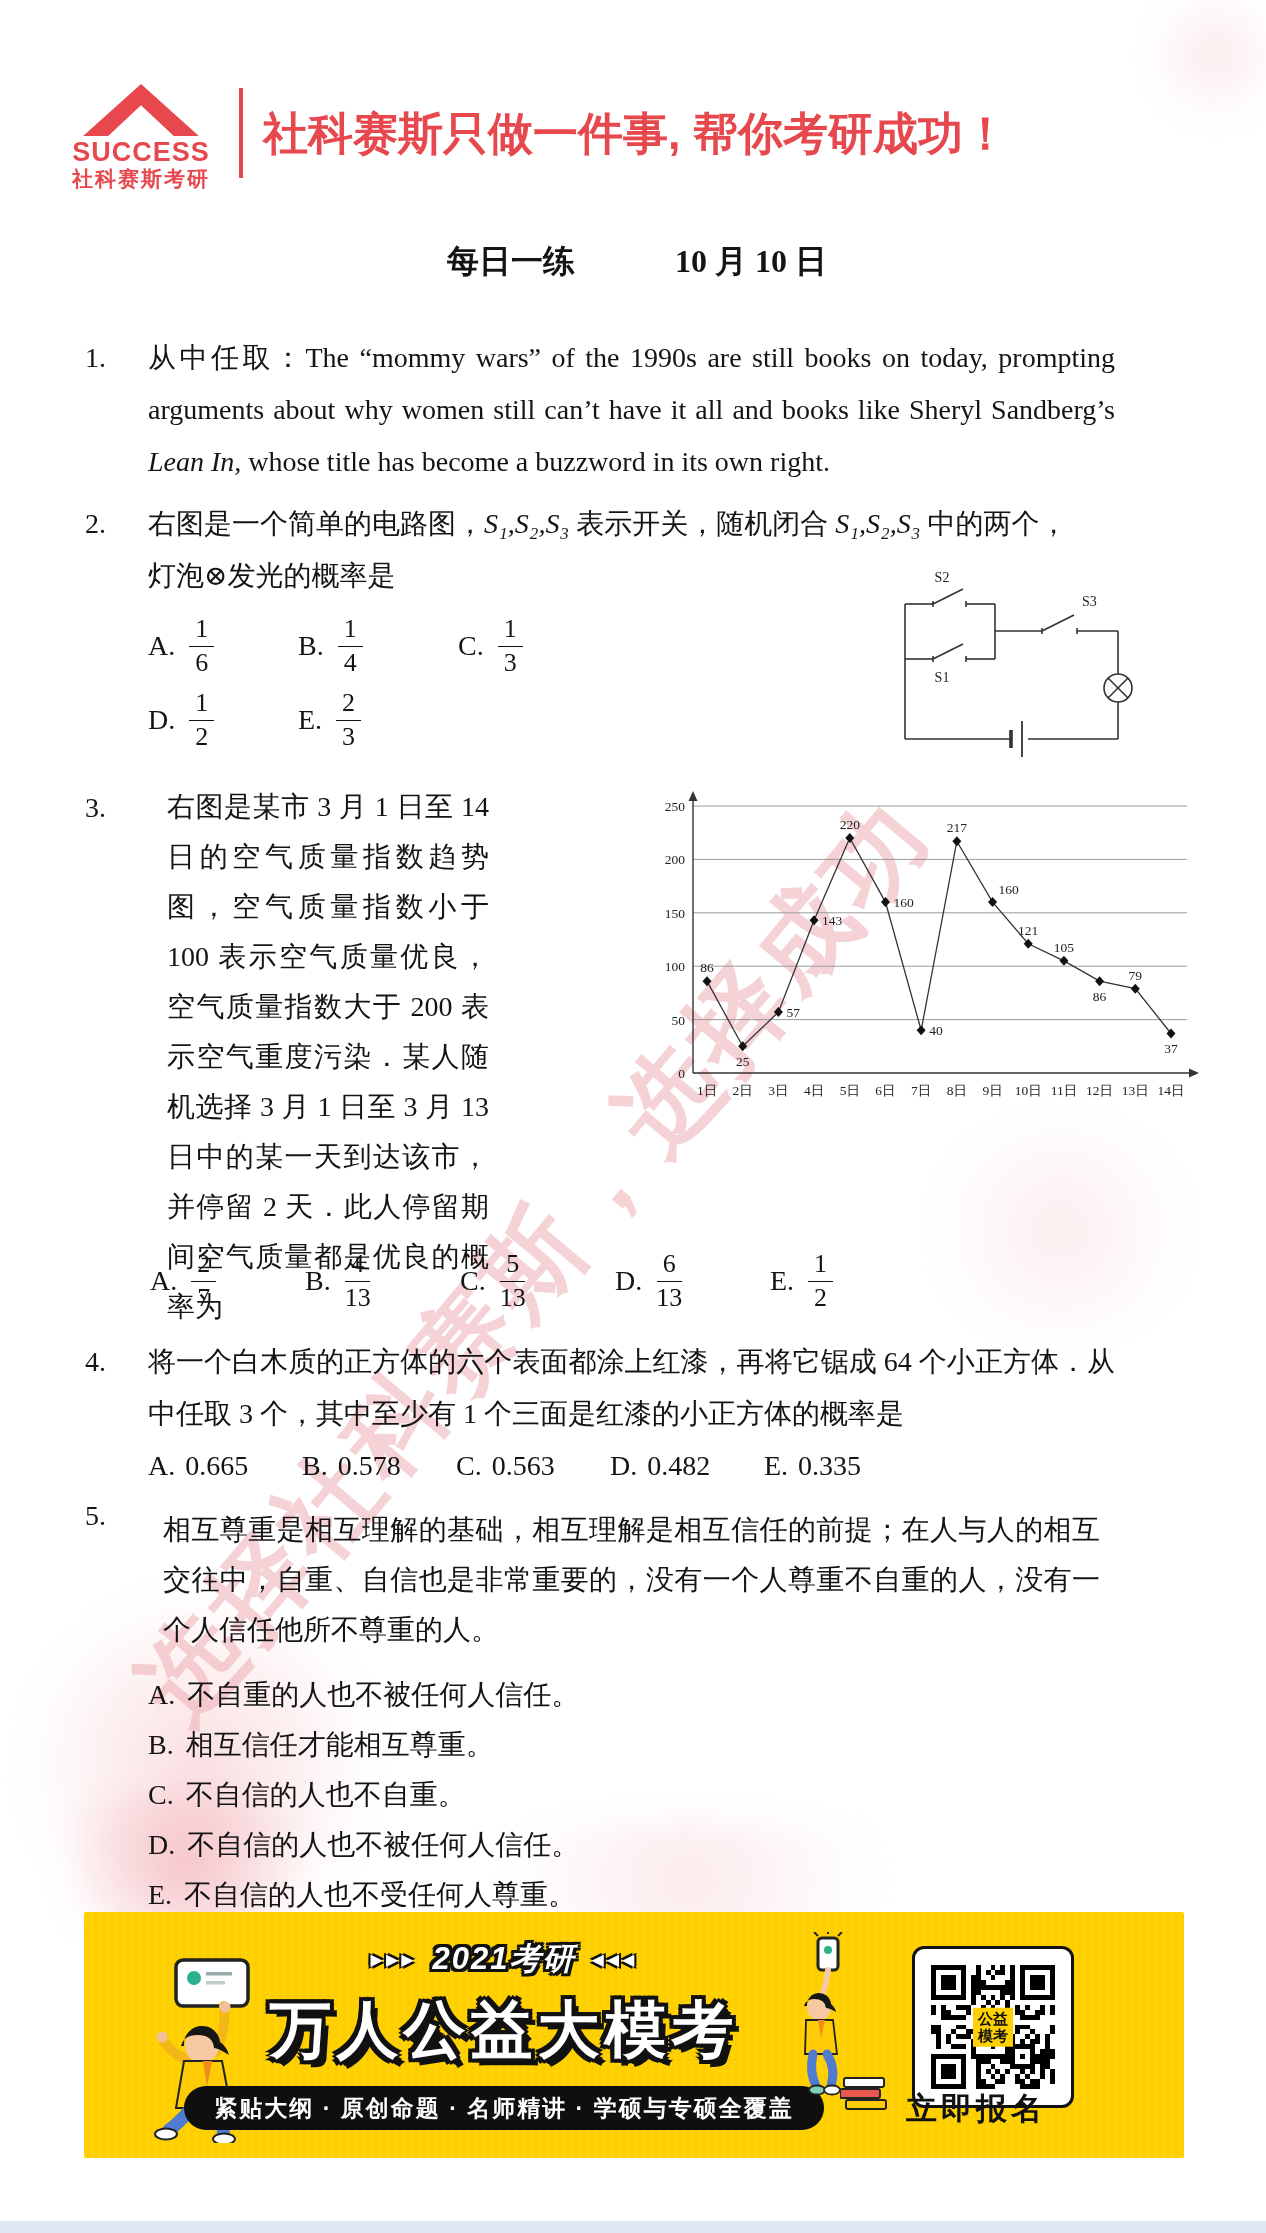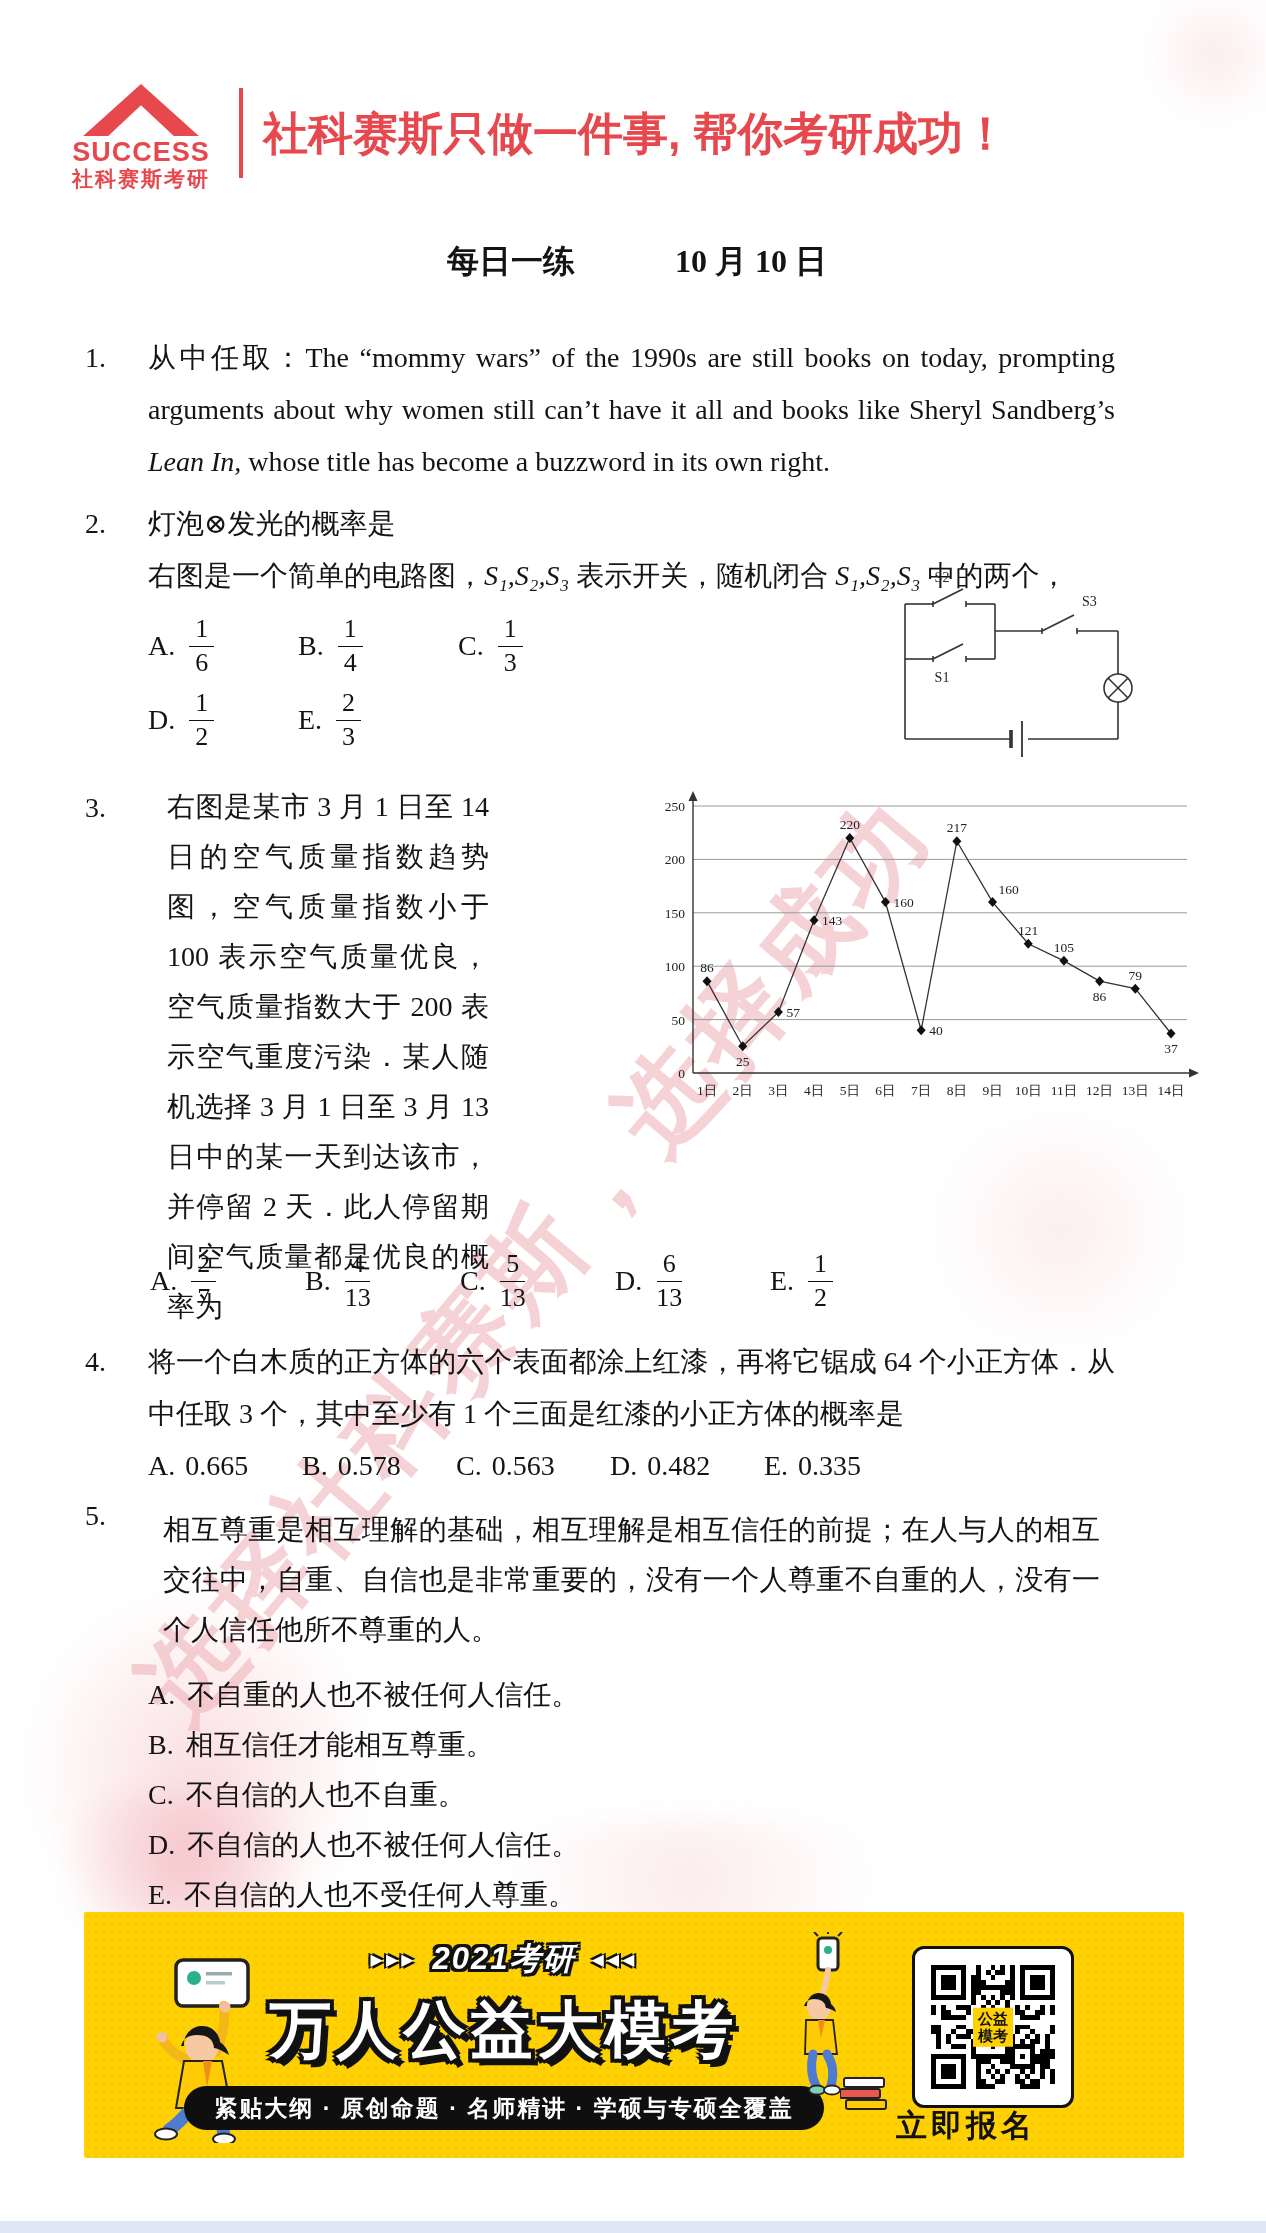--- a/index.html
+++ b/index.html
@@ -88,21 +88,21 @@
     line-height:44px;padding:0 30px;border-radius:23px;letter-spacing:2px;white-space:nowrap;}
   .mascot-left{position:absolute;left:40px;top:46px;}
   .mascot-right{position:absolute;left:700px;top:20px;}
   .books{position:absolute;left:756px;top:164px;}
   .qr-wrap{position:absolute;left:828px;top:34px;width:124px;height:124px;background:#fff;
     border:3px solid #111;border-radius:12px;padding:16px;box-sizing:content-box;}
   .qr-wrap svg{display:block;width:124px;height:124px;shape-rendering:crispEdges;}
   .qr-label{position:absolute;left:50%;top:50%;transform:translate(-50%,-50%);
     background:var(--banner-bg);padding:2px 5px;font-size:15px;font-weight:800;line-height:1.15;
     text-align:center;color:#111;}
-  .cta{position:absolute;left:812px;top:193px;width:160px;
+  .cta{position:absolute;left:812px;top:176px;width:160px;text-align:center;
     font-size:31px;font-weight:900;color:#111;letter-spacing:4px;}
 
   .page-edge{position:absolute;left:0;top:2221px;width:100%;height:12px;background:#dde8f4;z-index:3;}
 </style>
 </head>
 <body>
 
 <div class="page">
 
   <div class="blob b1"></div>
@@ -131,22 +131,22 @@
   <div class="q" style="top:332px;">
     <div class="qnum">1.</div>
     <div class="qbody">
       <p style="margin:0;"><span>从中任取：</span><span>The “mommy wars” of the 1990s are still books on today, prompting arguments about why women still can’t have it all and books like Sheryl Sandberg’s </span><span class="it">Lean In,</span><span> whose title has become a buzzword in its own right.</span></p>
     </div>
   </div>
 
   <div class="q" style="top:498px;">
     <div class="qnum">2.</div>
     <div class="qbody">
+      <div><span>右图是一个简单的电路图，</span><span class="svar">S₁,S₂,S₃</span><span> 表示开关，随机闭合 </span><span class="svar">S₁,S₂,S₃</span><span> 中的两个，</span></div>
       <div>灯泡⊗发光的概率是</div>
-      <div><span>右图是一个简单的电路图，</span><span class="svar">S₁,S₂,S₃</span><span> 表示开关，随机闭合 </span><span class="svar">S₁,S₂,S₃</span><span> 中的两个，</span></div>
 
       <div class="q2-opts">
         <div class="opt">
           <span>A.</span>
           <span class="frac">
               <span class="fnum">1</span>
               <span class="fden">6</span>
             </span>
         </div>
         <div class="opt">

